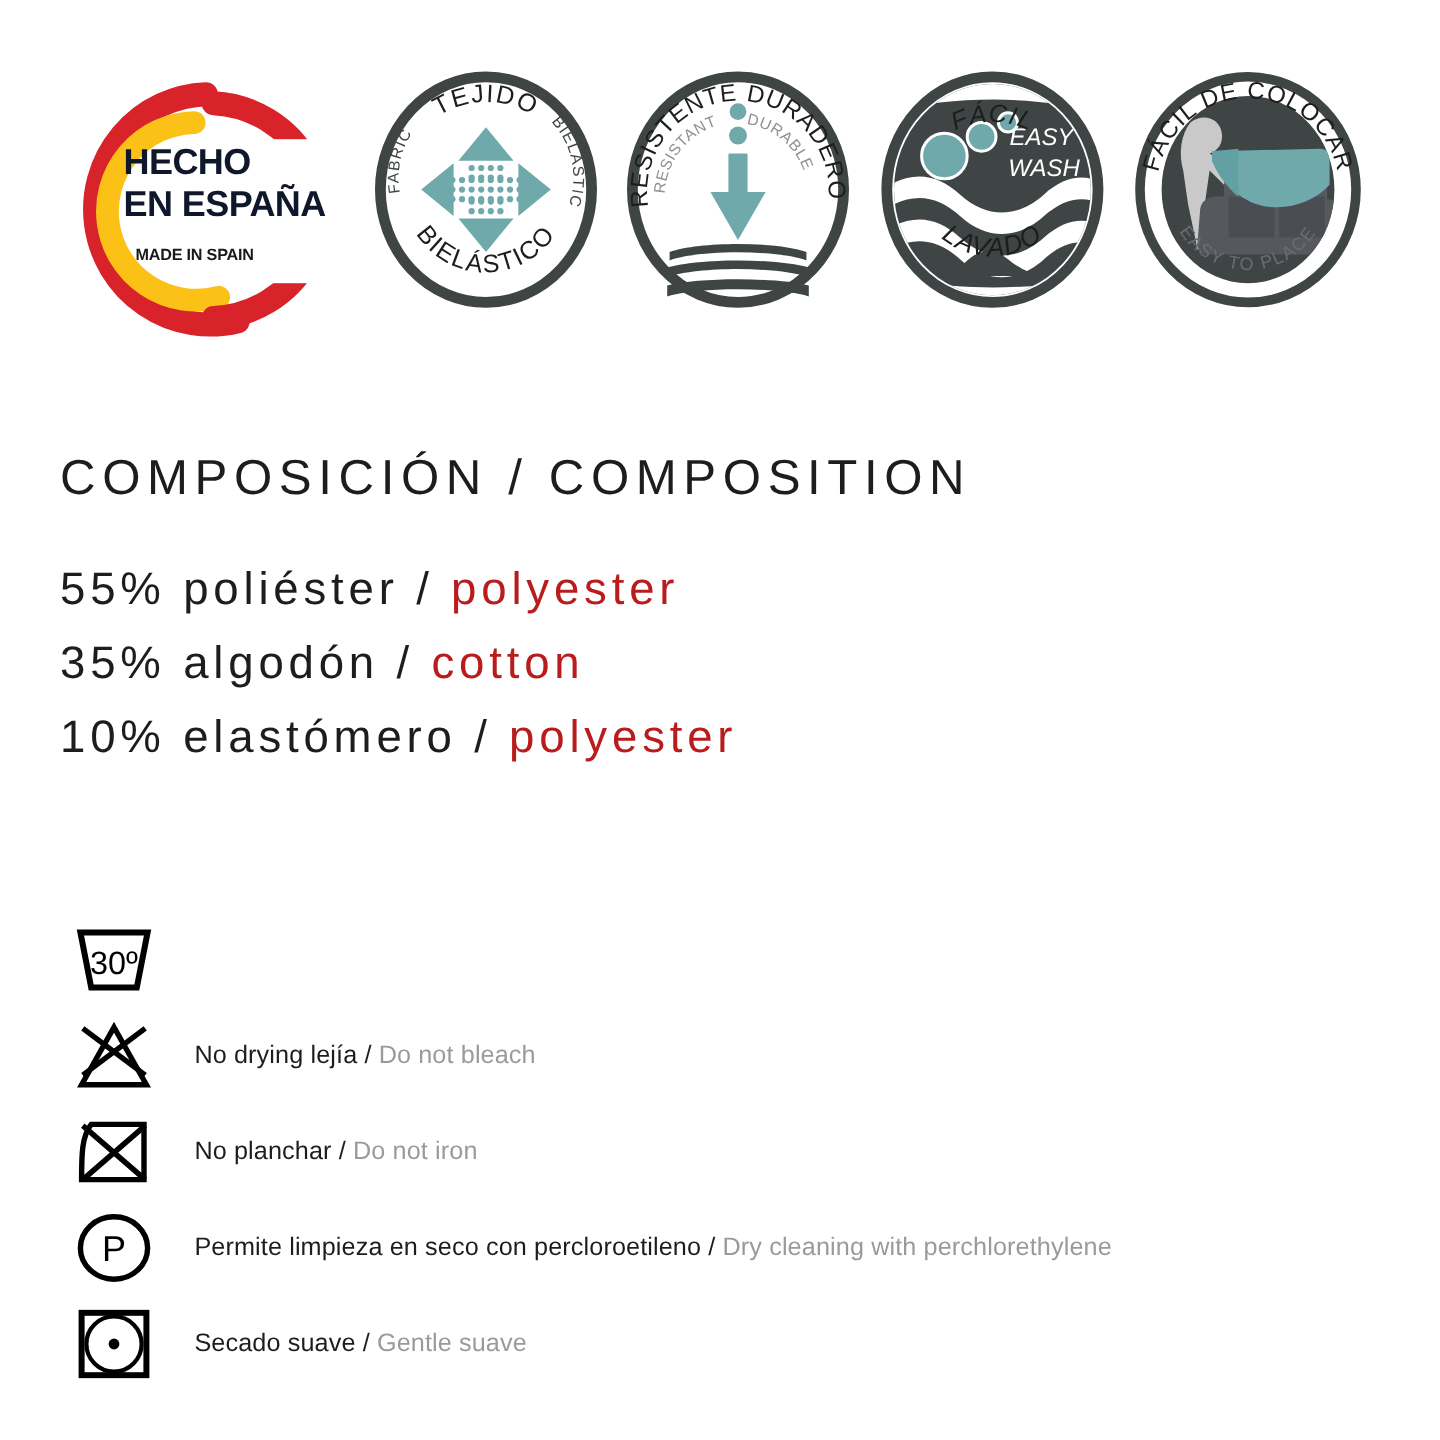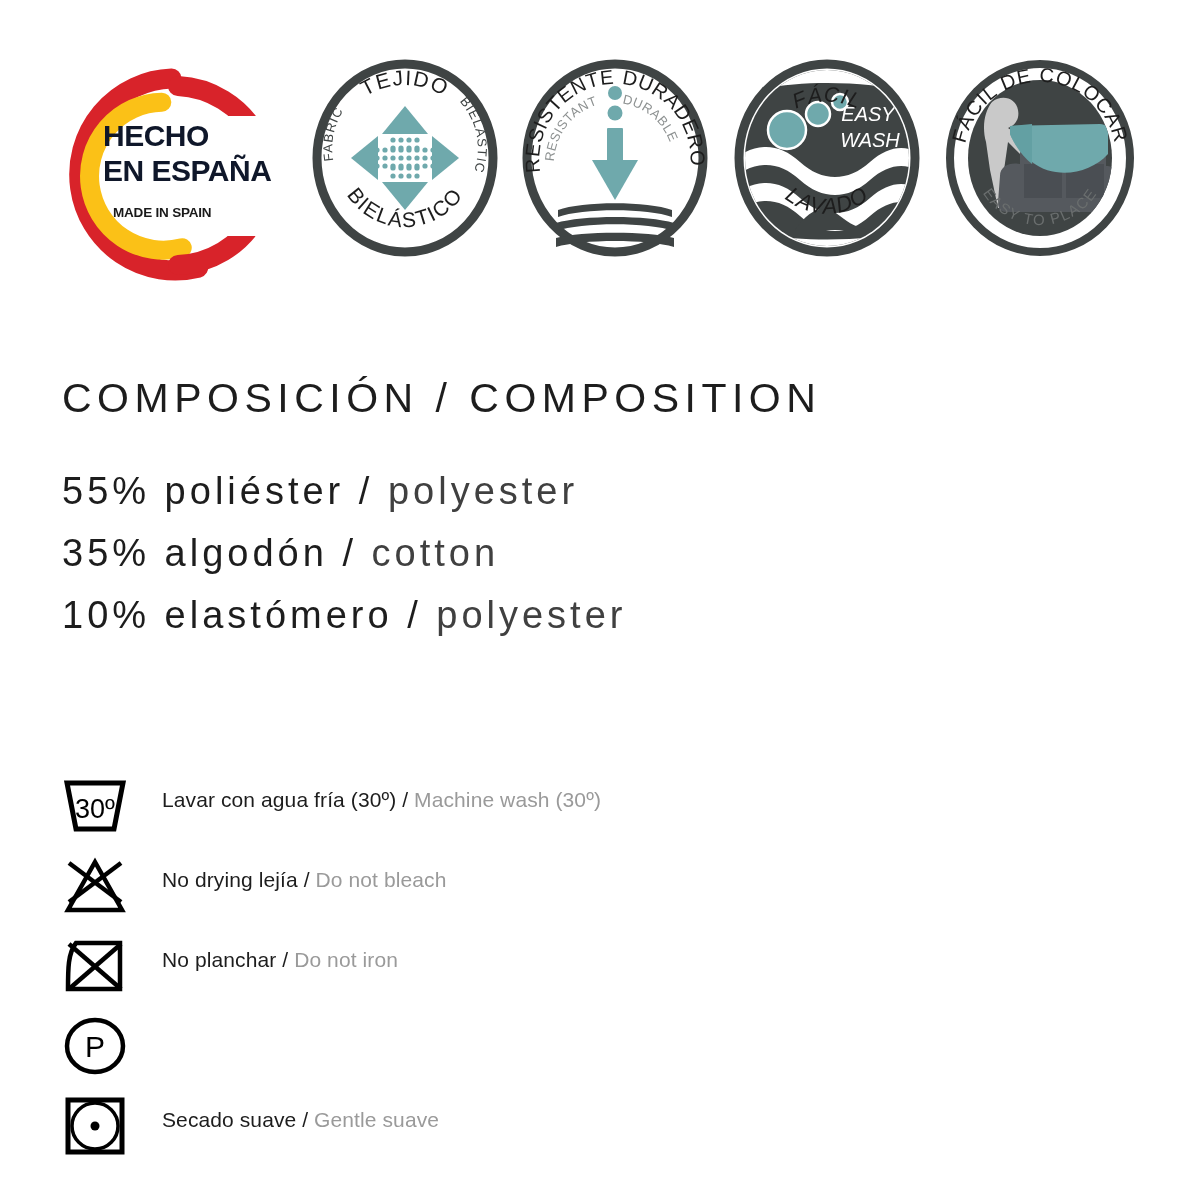--- a/index.html
+++ b/index.html
@@ -35,48 +35,48 @@
     font-family:"Liberation Sans", sans-serif;
     font-weight:700;
     font-size:13.5px;
     letter-spacing:-0.2px;
     color:#1a1a1a;
     margin-top:17px;
     margin-left:10px;
     white-space:nowrap;
   }
 
-  .comp-block{position:absolute;left:62px;top:375px;width:1000px;}
+  .comp-block{position:absolute;left:50px;top:375px;width:1000px;}
   .comp-title{
     font-family:"Liberation Sans", sans-serif;
     font-size:41px;
     font-weight:300;
     letter-spacing:5.5px;
     color:#1d1d1d;
     white-space:nowrap;
   }
   .comp-lines{margin-top:48px;}
   .comp-line{
     font-size:38px;
     font-weight:300;
     letter-spacing:4px;
     color:#1d1d1d;
     margin-bottom:19px;
     white-space:nowrap;
   }
-  .comp-line .en{color:#404040;}
+  .comp-line .en{color:#b91c1c;}
 
   .care{position:absolute;left:60px;top:760px;width:1100px;}
   .care-row{
     display:flex;align-items:center;
     height:80px;
   }
   .care-icon{
     width:70px;min-width:70px;height:70px;
-    display:flex;align-items:flex-end;justify-content:center;
+    display:flex;align-items:center;justify-content:center;
   }
   .care-text{
     margin-left:32px;
     font-size:21px;
     font-weight:400;
     letter-spacing:0.1px;
     color:#1d1d1d;
     white-space:nowrap;
   }
   .care-text .en{color:#9a9a9a;}
@@ -317,23 +317,20 @@
 
 <div class="care">
 
   <div class="care-row">
     <div class="care-icon">
       <svg width="66" height="58" viewBox="0 0 66 58">
         <path d="M 5 6 L 61 6 L 52 52 L 14 52 Z" fill="none" stroke="#000" stroke-width="5"></path>
         <text x="33" y="41" font-family="Liberation Sans, sans-serif" font-size="27" font-weight="400" text-anchor="middle" fill="#000">30º</text>
       </svg>
     </div>
-    <div class="care-text">
-      <span>Lavar con agua fría (30º) / </span><span class="en">Machine wash (30º)</span>
-    </div>
   </div>
 
   <div class="care-row">
     <div class="care-icon">
       <svg width="66" height="58" viewBox="0 0 66 58">
         <path d="M 33 5 L 60 53 L 6 53 Z" fill="none" stroke="#000" stroke-width="4.5"></path>
         <line x1="7" y1="6" x2="59" y2="45" stroke="#000" stroke-width="4.5"></line>
         <line x1="59" y1="6" x2="7" y2="45" stroke="#000" stroke-width="4.5"></line>
       </svg>
     </div>
@@ -355,20 +352,23 @@
     </div>
   </div>
 
   <div class="care-row">
     <div class="care-icon">
       <svg width="66" height="58" viewBox="0 0 66 58">
         <ellipse cx="33" cy="29" rx="28" ry="26" fill="none" stroke="#000" stroke-width="4.5"></ellipse>
         <text x="33" y="40" font-family="Liberation Sans, sans-serif" font-size="30" font-weight="400" text-anchor="middle" fill="#000">P</text>
       </svg>
     </div>
+    <div class="care-text">
+      <span>Permite limpieza en seco con percloroetileno / </span><span class="en">Dry cleaning with perchlorethylene</span>
+    </div>
   </div>
 
   <div class="care-row">
     <div class="care-icon">
       <svg width="66" height="58" viewBox="0 0 66 58">
         <rect x="6" y="3" width="54" height="52" fill="none" stroke="#000" stroke-width="5"></rect>
         <ellipse cx="33" cy="29" rx="23" ry="23" fill="none" stroke="#000" stroke-width="3.5"></ellipse>
         <circle cx="33" cy="29" r="4.5" fill="#000"></circle>
       </svg>
     </div>

